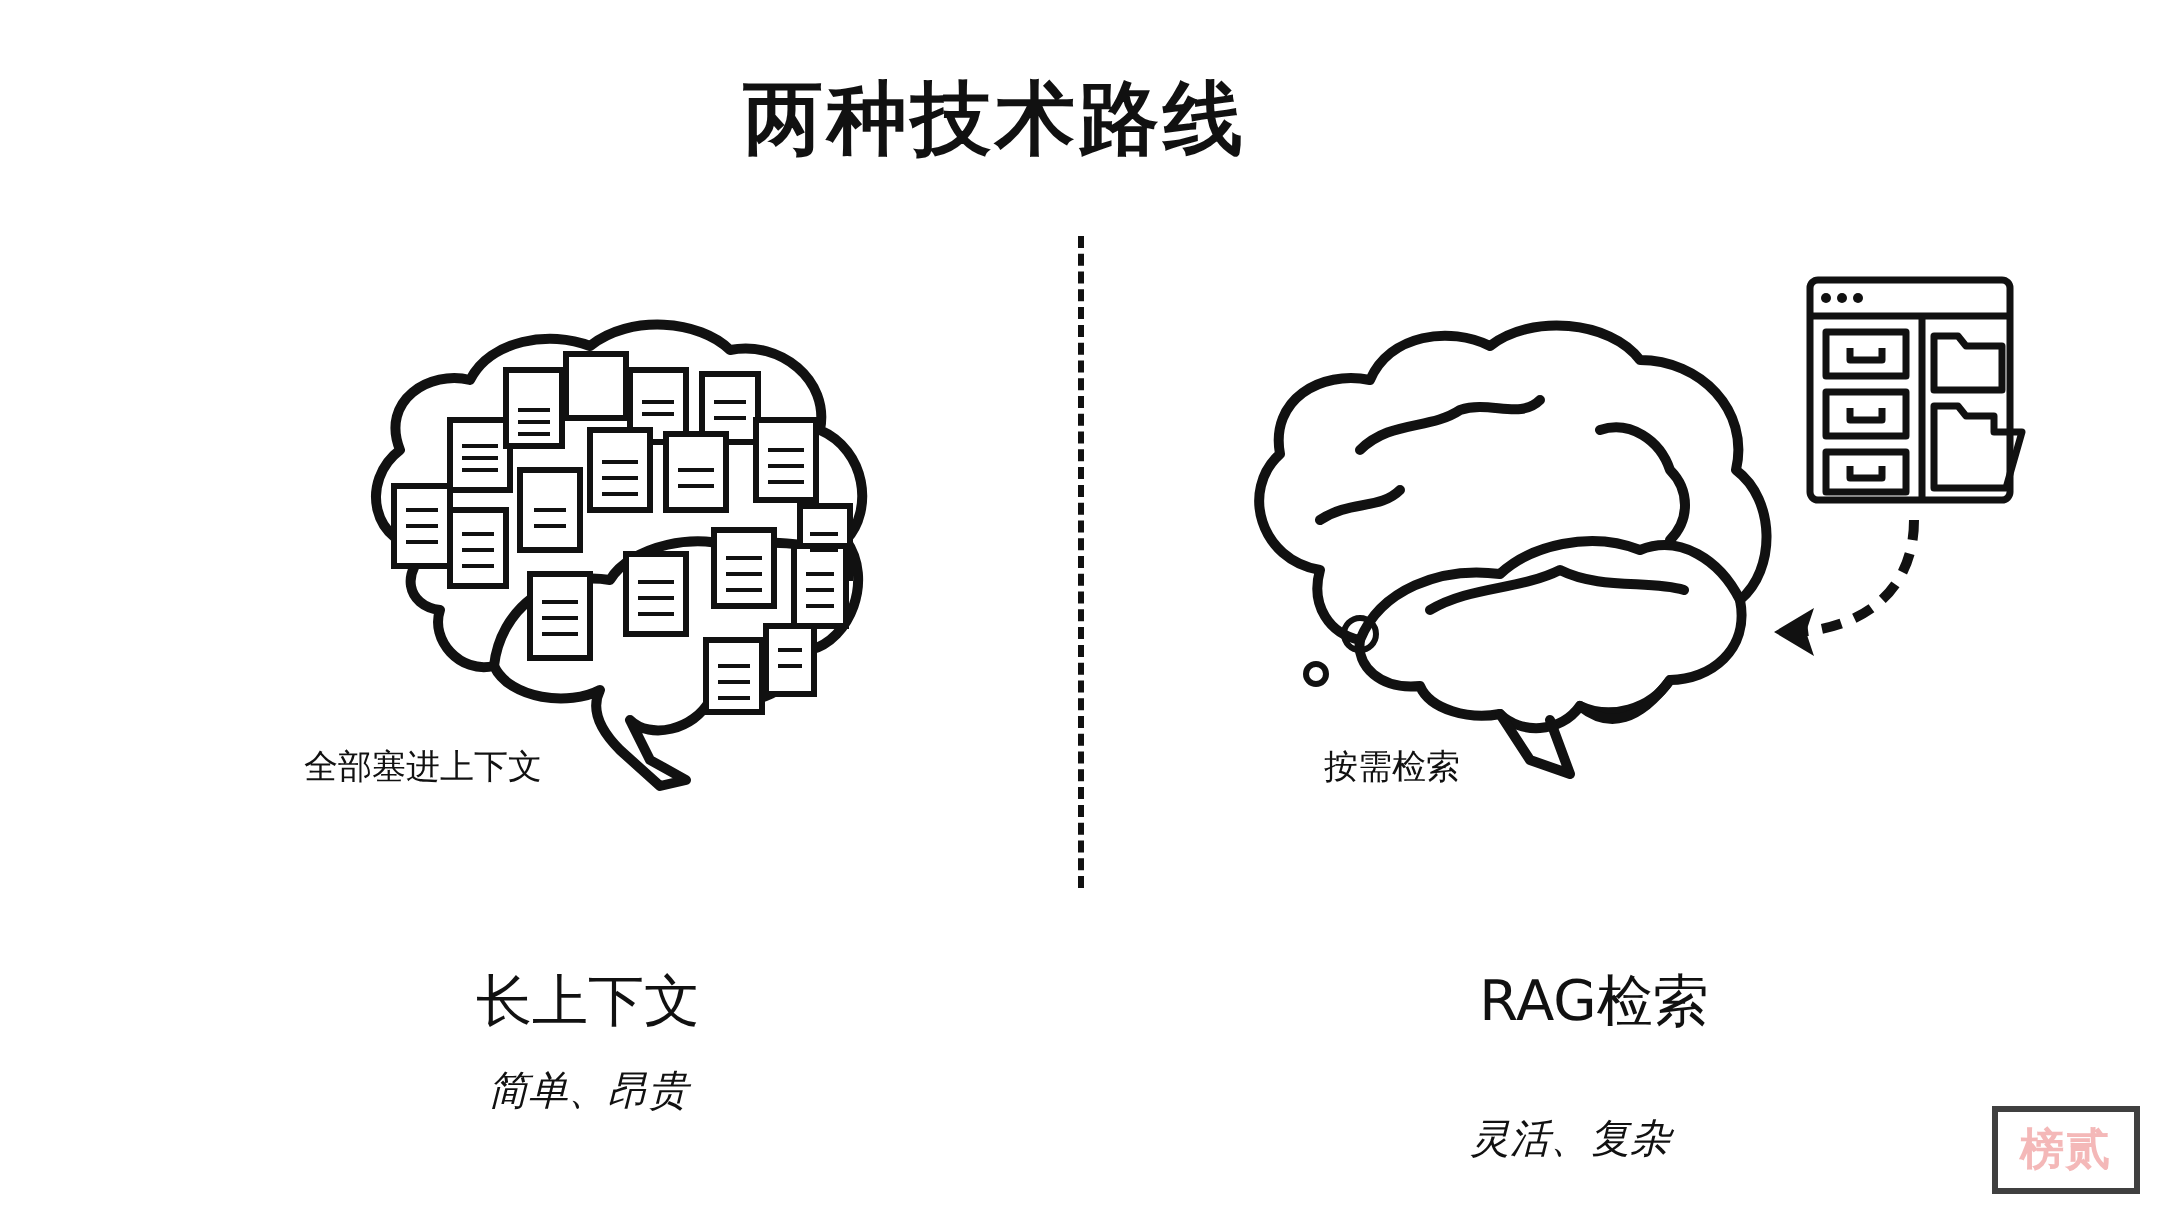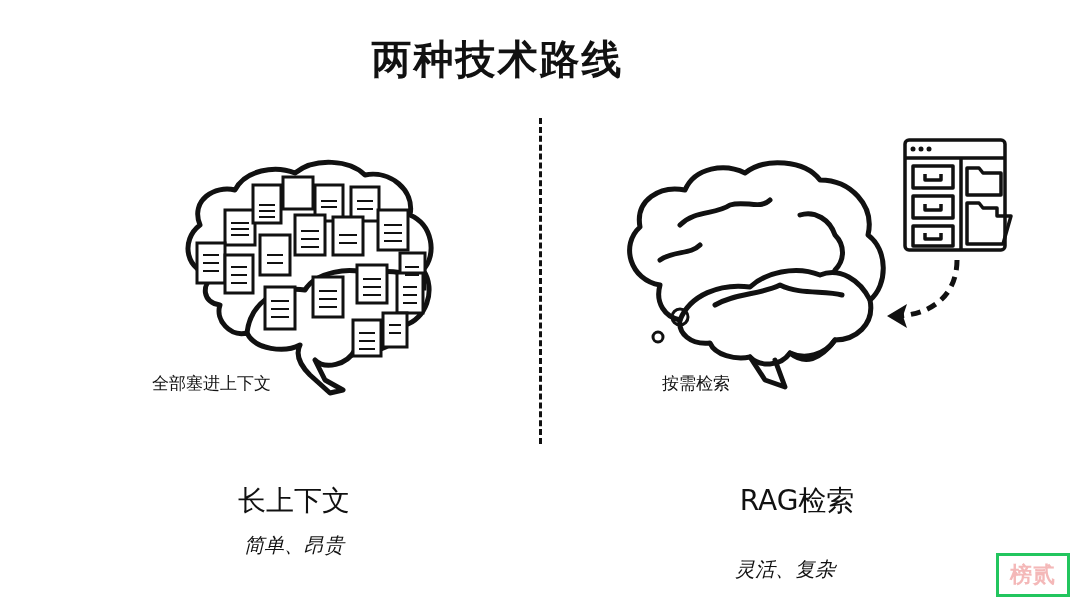--- a/index.html
+++ b/index.html
@@ -2,21 +2,21 @@
 <html><head>
 <meta charset="utf-8">
 <style>
   html,body{margin:0;padding:0;background:#fff;}
   body{width:1080px;height:603px;position:relative;overflow:hidden;font-family:"DejaVu Sans","Liberation Sans",sans-serif;color:#111;}
   .title{position:absolute;left:0;width:995px;top:32px;text-align:center;font-size:40px;font-weight:bold;letter-spacing:2px;}
   .divider{position:absolute;left:539px;top:118px;width:0;height:326px;border-left:3px dashed #111;}
   .caption{position:absolute;font-size:17px;color:#111;}
   .heading{position:absolute;width:400px;text-align:center;font-size:28px;font-weight:normal;}
   .sub{position:absolute;width:400px;text-align:center;font-size:20px;font-style:italic;}
-  .watermark{position:absolute;left:996px;top:553px;width:68px;height:38px;border:3px solid #22c55e;color:#f4b8b8;font-size:22px;font-weight:bold;display:flex;align-items:center;justify-content:center;letter-spacing:1px;}
+  .watermark{position:absolute;left:996px;top:553px;width:68px;height:38px;border:3px solid #404040;color:#f4b8b8;font-size:22px;font-weight:bold;display:flex;align-items:center;justify-content:center;letter-spacing:1px;}
   svg{position:absolute;overflow:visible;}
 </style>
 </head>
 <body>
 
 <div class="title">两种技术路线</div>
 
 <div class="divider"></div>
 
 <div>

